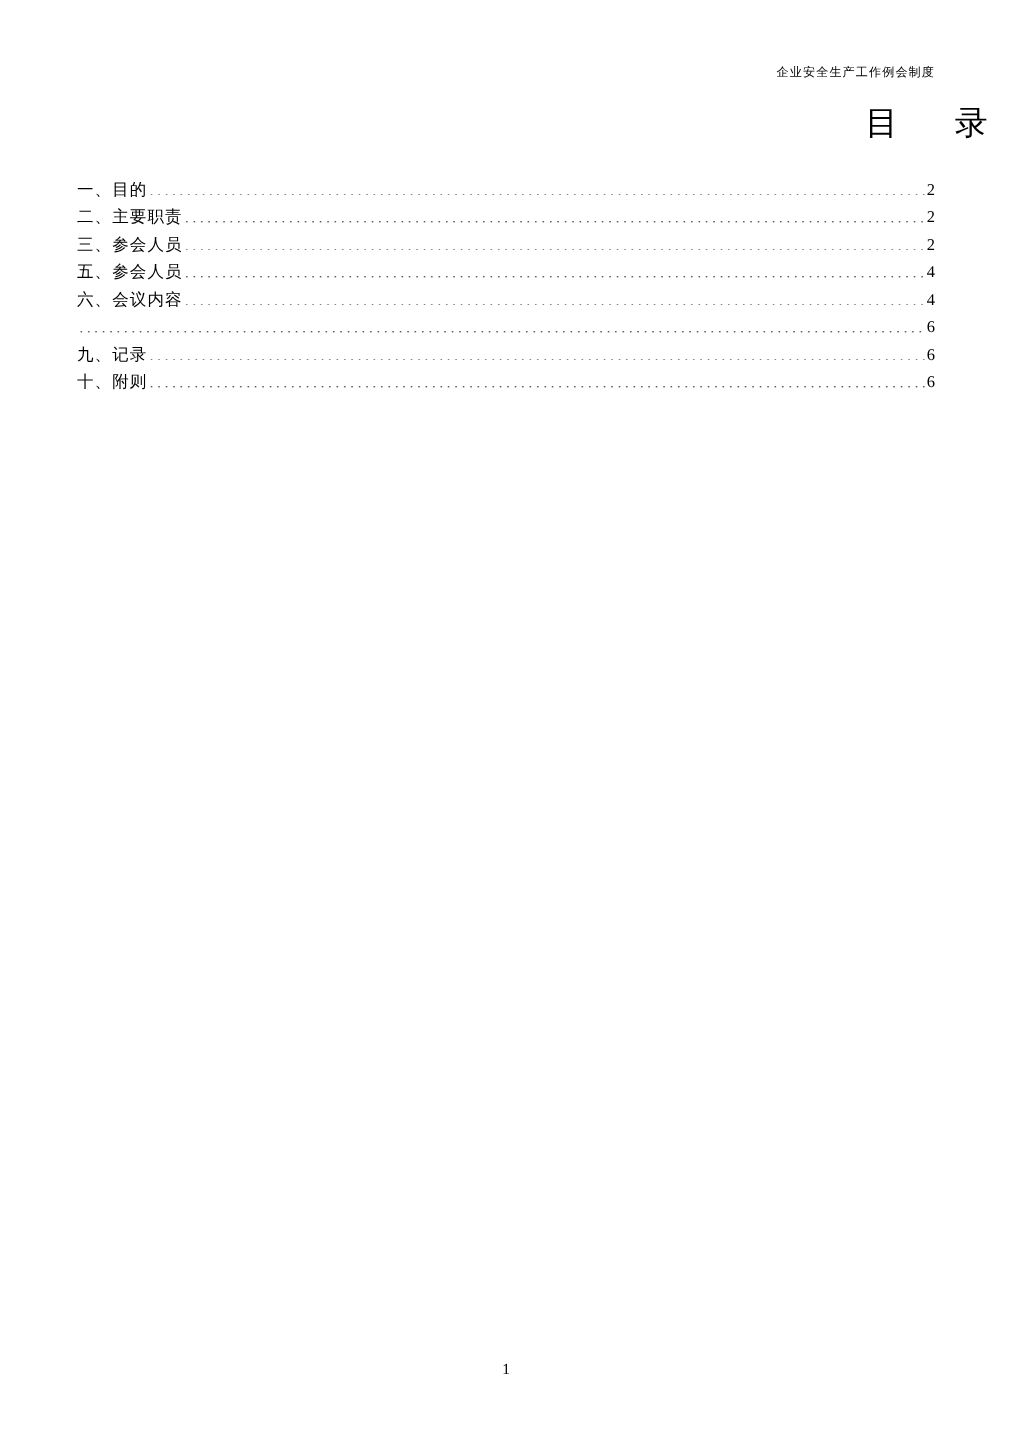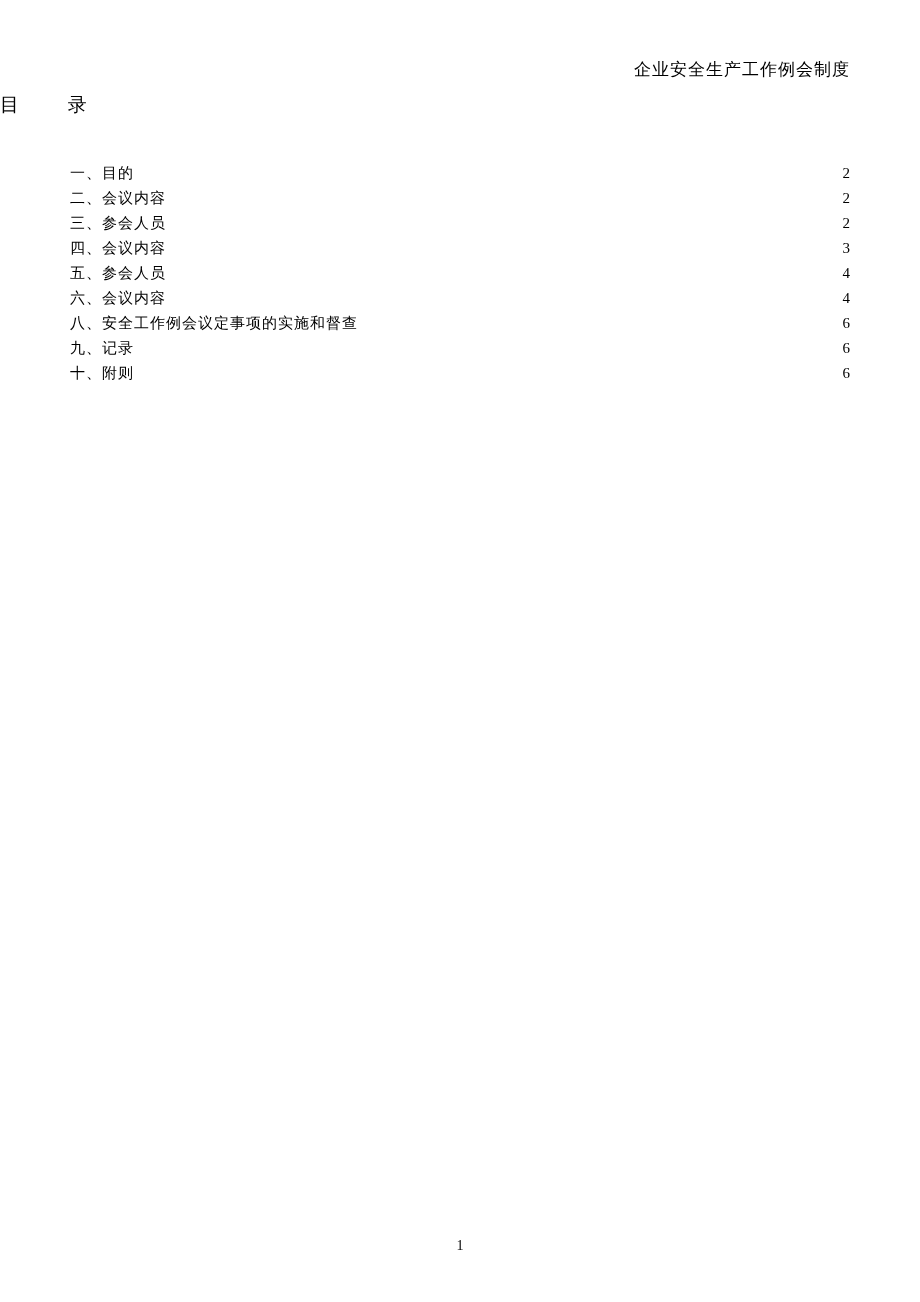--- a/index.html
+++ b/index.html
@@ -12,32 +12,32 @@
       height: 1302px;
       background: #ffffff;
       font-family: "SimSun", "宋体", serif;
       color: #000000;
       position: relative;
     }
     .header-note {
       position: absolute;
       top: 58px;
       right: 70px;
-      font-size: 17px;
+      font-size: 11px;
       font-family: Liberation Serif, serif;
       letter-spacing: 1px;
       text-align: right;
     }
     .title {
       position: absolute;
       top: 92px;
       left: 0;
       width: 100%;
-      text-align: left;
-      font-size: 19px;
+      text-align: right;
+      font-size: 30px;
       letter-spacing: 22px;
       font-family: "SimSun", "宋体", serif;
       font-weight: normal;
     }
     .toc {
       position: absolute;
       top: 161px;
       left: 70px;
       right: 70px;
     }
@@ -88,46 +88,40 @@
 
 <h1 class="title">目  录</h1>
 
 <div class="toc">
   <div class="toc-row">
     <span class="toc-label">一、目的</span>
     <span class="toc-dots"></span>
     <span class="toc-page">2</span>
   </div>
   <div class="toc-row">
-    <span class="toc-label">二、会议内容</span>
+    <span class="toc-label">二、主要职责</span>
     <span class="toc-dots"></span>
     <span class="toc-page">2</span>
   </div>
   <div class="toc-row">
     <span class="toc-label">三、参会人员</span>
     <span class="toc-dots"></span>
     <span class="toc-page">2</span>
-  </div>
-  <div class="toc-row">
-    <span class="toc-label">四、会议内容</span>
-    <span class="toc-dots"></span>
-    <span class="toc-page">3</span>
   </div>
   <div class="toc-row">
     <span class="toc-label">五、参会人员</span>
     <span class="toc-dots"></span>
     <span class="toc-page">4</span>
   </div>
   <div class="toc-row">
     <span class="toc-label">六、会议内容</span>
     <span class="toc-dots"></span>
     <span class="toc-page">4</span>
   </div>
   <div class="toc-row">
-    <span class="toc-label">八、安全工作例会议定事项的实施和督查</span>
     <span class="toc-dots"></span>
     <span class="toc-page">6</span>
   </div>
   <div class="toc-row">
     <span class="toc-label">九、记录</span>
     <span class="toc-dots"></span>
     <span class="toc-page">6</span>
   </div>
   <div class="toc-row">
     <span class="toc-label">十、附则</span>

